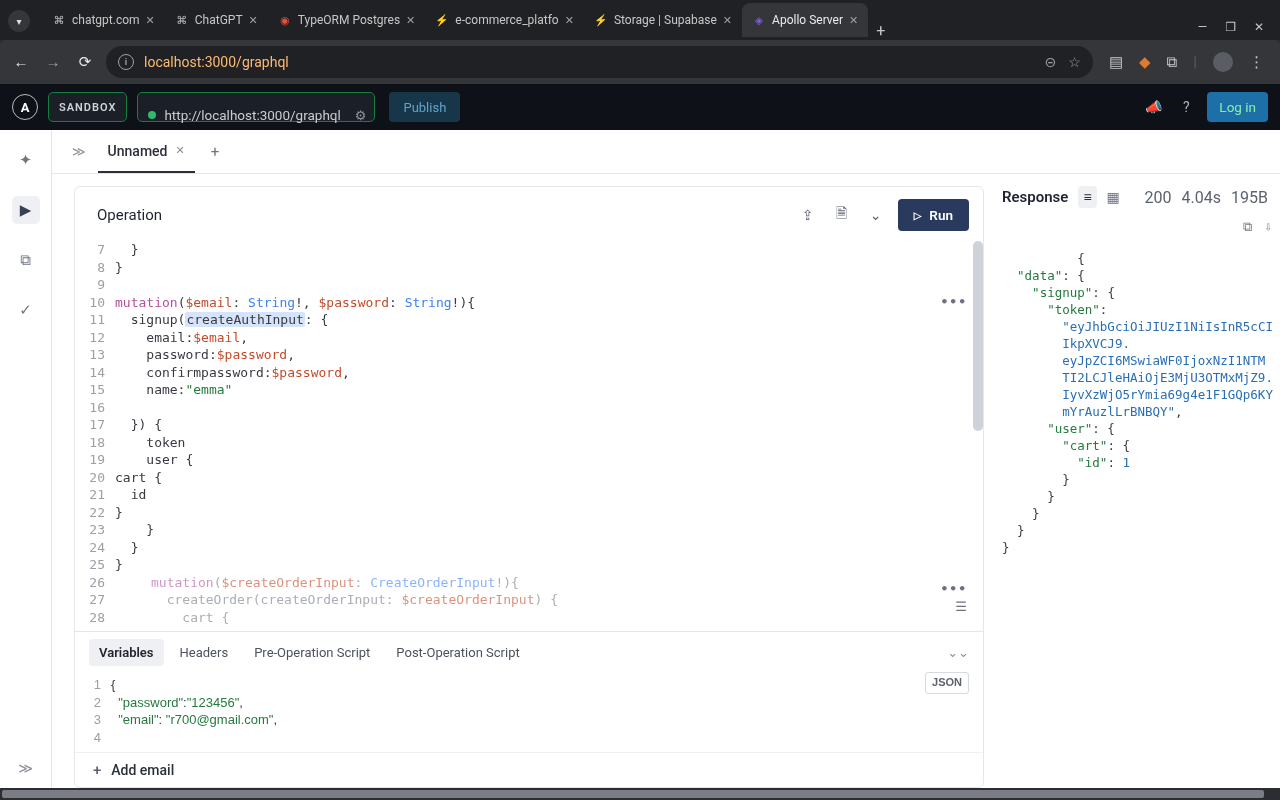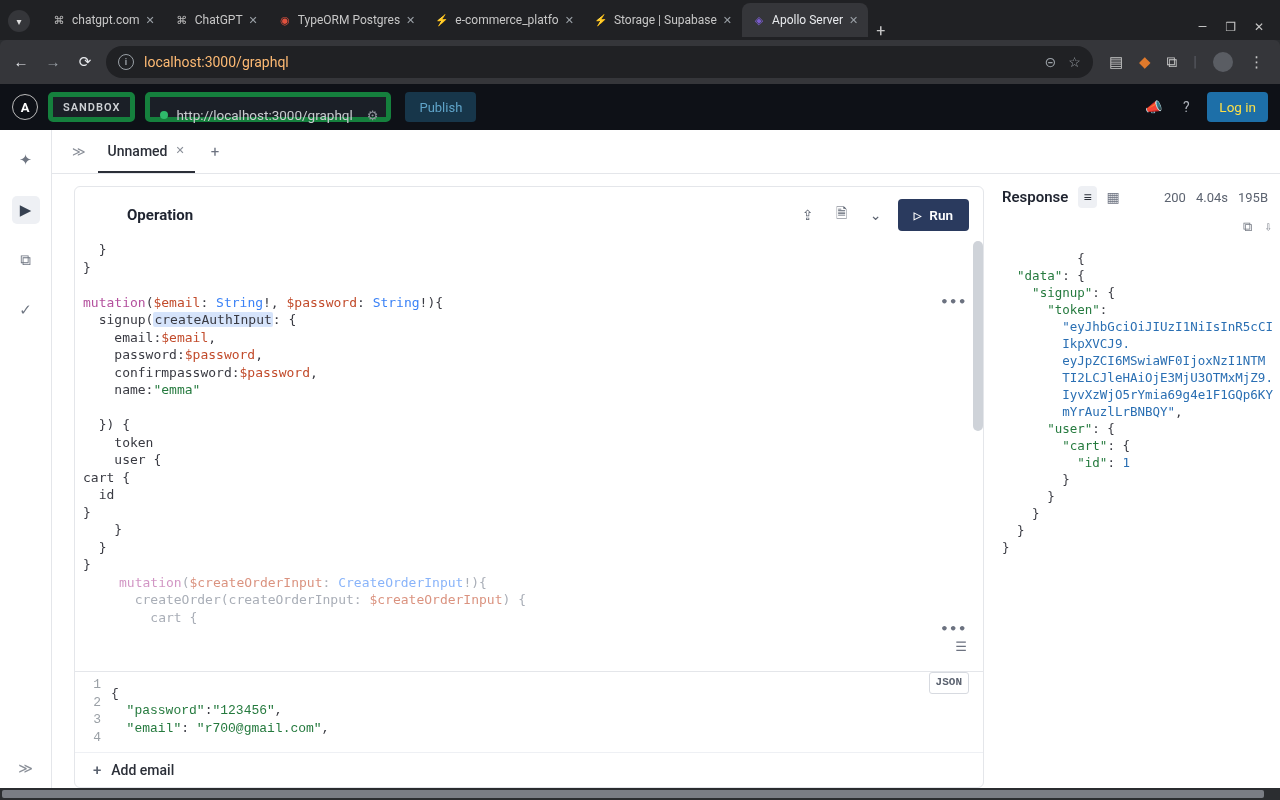--- a/index.html
+++ b/index.html
@@ -23,75 +23,75 @@
   .urlbar .site-icon { width:16px; height:16px; border:1.5px solid #9aa0a6; border-radius:50%; display:flex; align-items:center; justify-content:center; font-size:9px; color:#9aa0a6; font-weight:bold;}
   .urlbar .url { color:#fdba74; }
   .urlbar .right { margin-left:auto; display:flex; gap:12px; color:#9aa0a6; align-items:center;}
   .ext-icons { display:flex; gap:16px; align-items:center; padding:0 6px; color:#c7c7c7; font-size:15px;}
   .ext-icons .avatar { width:20px; height:20px; border-radius:50%; background:#5a5d63;}
   .ext-icons .fox { color:#e07a2c; }
   
   .app { position:absolute; top:84px; left:0; right:0; bottom:12px; background:#fff; display:flex; flex-direction:column; }
   .app-header { height:46px; background:#0e1117; display:flex; align-items:center; padding:0 12px; gap:10px; color:#c7c7c7;}
   .apollo-logo { width:26px; height:26px; border:1.8px solid #bbb; border-radius:50%; display:flex; align-items:center; justify-content:center; color:#fff; font-weight:700; font-size:13px;}
-  .pill { background:#1b1f27; border:5px solid #15803d; border-radius:5px; height:30px; display:flex; align-items:center; }
+  .pill { background:#1b1f27; border:1px solid #15803d; border-radius:5px; height:30px; display:flex; align-items:center; }
   .sandbox-pill { padding:0 10px; letter-spacing:1px; font-size:11px; color:#cfd2d6; font-weight:600;}
   .endpoint-pill { padding:16px 8px 0 10px; gap:8px; font-size:13.5px; color:#c9ccd0;}
   .endpoint-pill .dot { width:8px; height:8px; border-radius:50%; background:#2fb96b; }
   .endpoint-pill .gear { color:#8f949c; margin-left:6px; font-size:13px;}
   .publish-btn { margin-left:4px; background:#17364a; color:#5fa4c9; border-radius:4px; height:30px; padding:0 14px; display:flex; align-items:center; font-size:13px; }
   .app-header .spacer { flex:1; }
   .hdr-icon { color:#aeb3bb; font-size:14px; width:22px; text-align:center;}
-  .login-btn { background:#1d6fa8; color:#fde047; height:30px; padding:0 12px; border-radius:4px; display:flex; align-items:center; font-size:13.5px; }
+  .login-btn { background:#1d6fa8; color:#86efac; height:30px; padding:0 12px; border-radius:4px; display:flex; align-items:center; font-size:13.5px; }
   
   .app-body { flex:1; display:flex; background:#fff; overflow:hidden;}
   .rail { width:52px; border-right:1px solid #e4e6ea; display:flex; flex-direction:column; align-items:center; padding-top:16px; gap:22px; color:#6f7682;}
   .rail-icon { width:28px; height:28px; display:flex; align-items:center; justify-content:center; border-radius:5px; font-size:15px;}
   .rail-icon.active { background:#eef0f4; color:#374151;}
   .rail-bottom { margin-top:auto; margin-bottom:12px; color:#8a8f98; font-size:14px;}
   .center { flex:1; display:flex; flex-direction:column; min-width:0;}
   .op-tabs { height:44px; border-bottom:1px solid #e4e6ea; display:flex; align-items:center; padding-left:12px; gap:4px; color:#5c6370;}
   .op-tabs .chev { font-size:13px; color:#8a8f98; padding:4px 8px;}
   .op-tab { display:flex; align-items:center; gap:8px; padding:0 10px; height:100%; color:#2b2f38; font-size:14px; border-bottom:2px solid #2b2f38; font-weight:500;}
   .op-tab .x { color:#8a8f98; font-size:11px;}
   .op-tabs .plus { padding:0 12px; color:#6c7280; font-size:15px;}
   .workzone { flex:1; display:flex; min-height:0;}
   
   .op-panel { flex:1; display:flex; flex-direction:column; margin:12px 0 0 22px; min-width:0;}
   .op-card { background:#fff; border:1px solid #e4e6ea; border-radius:6px; flex:1; display:flex; flex-direction:column; min-height:0; overflow:hidden;}
   .op-head { display:flex; align-items:center; padding:12px 14px 10px 22px; gap:10px;}
-  .op-head h3 { font-size:15px; font-weight:700; color:#1f2430;margin-left:30px;}
+  .op-head h3 { font-size:15px; font-weight:400; color:#1f2430;}
   .op-head .grow { flex:1;}
   .op-head-icon { color:#5c6370; width:24px; text-align:center; font-size:14px;}
   .run-btn { background:#2a3a5e; color:#fff; height:32px; display:flex; align-items:center; gap:8px; padding:0 16px; border-radius:4px; font-size:13.5px; font-weight:600;}
   .run-btn .play { font-size:10px;}
   .editor { flex:1; display:flex; font-family:Consolas,Menlo,monospace; font-size:13px; line-height:17.5px; overflow:hidden; position:relative; padding-left:8px;}
   .gutter { width:32px; text-align:right; color:#9aa0a6; padding-right:10px; user-select:none;}
   .code { flex:1; white-space:pre; color:#393a42; position:relative; overflow:hidden;}
   .kw{color:#b4519e;} .var{color:#c24b2b;} .type{color:#3b82f6;} .str{color:#257a3e;} .dim{color:#a9aeb7;margin-left:36px;} .sel{background:#d6e4fb; border-radius:2px; padding:0 1px;}
   .action-dots{position:absolute; right:16px; color:#6c7280; letter-spacing:1px; font-weight:700;}
   .editor-scroll{position:absolute; right:0; top:0; width:10px; height:190px; background:#cfd3d9; border-radius:5px;}
   
   .var-panel { border-top:1px solid #e4e6ea;}
   .var-tabs { display:flex; align-items:center; height:40px; padding:0 14px; gap:6px; font-size:13px; color:#4c525e;}
   .vtab { padding:6px 10px; border-radius:4px;}
   .vtab.on { background:#eef0f4; font-weight:600; color:#23262e;}
   .var-tabs .grow{flex:1;}
-  .var-editor { display:flex; font-family:Liberation Mono, monospace; font-size:13px; line-height:17.5px; padding:4px 0 6px 12px; position:relative;align-items:center;}
+  .var-editor { display:flex; font-family:Liberation Sans, sans-serif; font-size:13px; line-height:17.5px; padding:4px 0 6px 12px; position:relative;}
   .var-editor .gutter{width:24px;}
   .json-badge { position:absolute; right:14px; top:0; border:1px solid #d7dae0; border-radius:3px; padding:1px 6px; font-size:11px; color:#5c6370; font-weight:600; background:#fff;}
   .add-files { display:flex; align-items:center; gap:10px; padding:8px 18px; color:#2b2f38; font-size:14px; font-weight:500; border-top:1px solid #eef0f4;}
   .add-files .plus { font-size:15px; color:#5c6370;}
   
   .resp-panel { width:296px; display:flex; flex-direction:column; padding:12px 0 0 12px; min-width:0;}
   .resp-head { display:flex; align-items:center; gap:10px; padding:0 6px 8px 6px;}
   .resp-head h3{ font-size:15px; font-weight:600; color:#1f2430;}
   .resp-head .mini { color:#6c7280; font-size:14px;}
   .resp-head .mini.active{ color:#2b2f38; background:#eef0f4; border-radius:4px; padding:3px 5px;}
-  .resp-stats { margin-left:auto; font-size:13px; color:#5c6370; display:flex; gap:10px; padding-right:6px; white-space:nowrap;}
+  .resp-stats { margin-left:auto; font-size:16px; color:#5c6370; display:flex; gap:10px; padding-right:6px; white-space:nowrap;}
   .resp-body { flex:1; position:relative; font-family:Consolas,Menlo,monospace; font-size:12.5px; line-height:17px; white-space:pre; color:#393a42; padding-left:6px; overflow:hidden;}
   .jkey{color:#257a3e;} .jstr{color:#2a6fb3;} .jnum{color:#2a6fb3;}
   .resp-icons{ position:absolute; right:8px; top:2px; display:flex; gap:12px; color:#767b85; font-size:13px;}
   
   .hscroll { position:absolute; left:0; right:0; bottom:0; height:12px; background:#2b2d30;}
   .hscroll-thumb { position:absolute; left:2px; top:2px; right:16px; bottom:2px; background:#7a7d84; border-radius:2px;}
   
   [data-interactable="true"]{ cursor:pointer; }
 </style>
 </head>
@@ -203,20 +203,43 @@
               <div class="grow"></div>
               <span class="op-head-icon" data-interactable="true">⇪</span>
               <span class="op-head-icon" data-interactable="true">🗎</span>
               <span class="op-head-icon" data-interactable="true">⌄</span>
               <div class="run-btn" data-interactable="true">
                 <span class="play" data-interactable="false">▷</span>
                 <span data-interactable="false">Run</span>
               </div>
             </div>
             <div class="editor" data-interactable="true">
+              <div class="gutter" id="op-gutter">7
+8
+9
+10
+11
+12
+13
+14
+15
+16
+17
+18
+19
+20
+21
+22
+23
+24
+25
+26
+27
+28
+</div>
               <div class="code" id="op-code">  }
 }
 
 <span class="kw">mutation</span>(<span class="var">$email</span>: <span class="type">String</span>!, <span class="var">$password</span>: <span class="type">String</span>!){<span class="action-dots" style="top:52px" data-interactable="true">•••</span>
   signup(<span class="sel">createAuthInput</span>: {
     email:<span class="var">$email</span>,
     password:<span class="var">$password</span>,
     confirmpassword:<span class="var">$password</span>,
     name:<span class="str">"emma"</span>
 
@@ -229,20 +252,28 @@
     }
   }
 }
 <span class="dim"><span class="kw" style="opacity:.6">mutation</span>(<span class="var" style="opacity:.6">$createOrderInput</span>: <span class="type" style="opacity:.6">CreateOrderInput</span>!){</span><span class="action-dots" style="bottom:34px" data-interactable="true">•••</span>
 <span class="dim">  createOrder(createOrderInput: <span class="var" style="opacity:.6">$createOrderInput</span>) {</span><span style="position:absolute;right:16px;bottom:16px;color:#6c7280" data-interactable="true">☰</span>
 <span class="dim">    cart {</span></div>
               <div class="editor-scroll" data-interactable="true"></div>
             </div>
 
             <div class="var-panel">
+              <div class="var-tabs" id="var-tabs">
+                  <span class="vtab on" data-interactable="true">Variables</span>
+                  <span class="vtab" data-interactable="true">Headers</span>
+                  <span class="vtab" data-interactable="true">Pre-Operation Script</span>
+                  <span class="vtab" data-interactable="true">Post-Operation Script</span>
+                  <span class="grow"></span>
+                  <span data-interactable="true" style="color: rgb(138, 143, 152);">⌄⌄</span>
+                </div>
               <div class="var-editor" data-interactable="true">
                 <div class="gutter" id="var-gutter">1
 2
 3
 4</div>
                 <div class="code" id="var-code">{
   <span class="jkey">"password"</span>:<span class="str">"123456"</span>,
   <span class="jkey">"email"</span>: <span class="str">"r700@gmail.com"</span>,
 </div>
                 <div class="json-badge" data-interactable="false">JSON</div>

